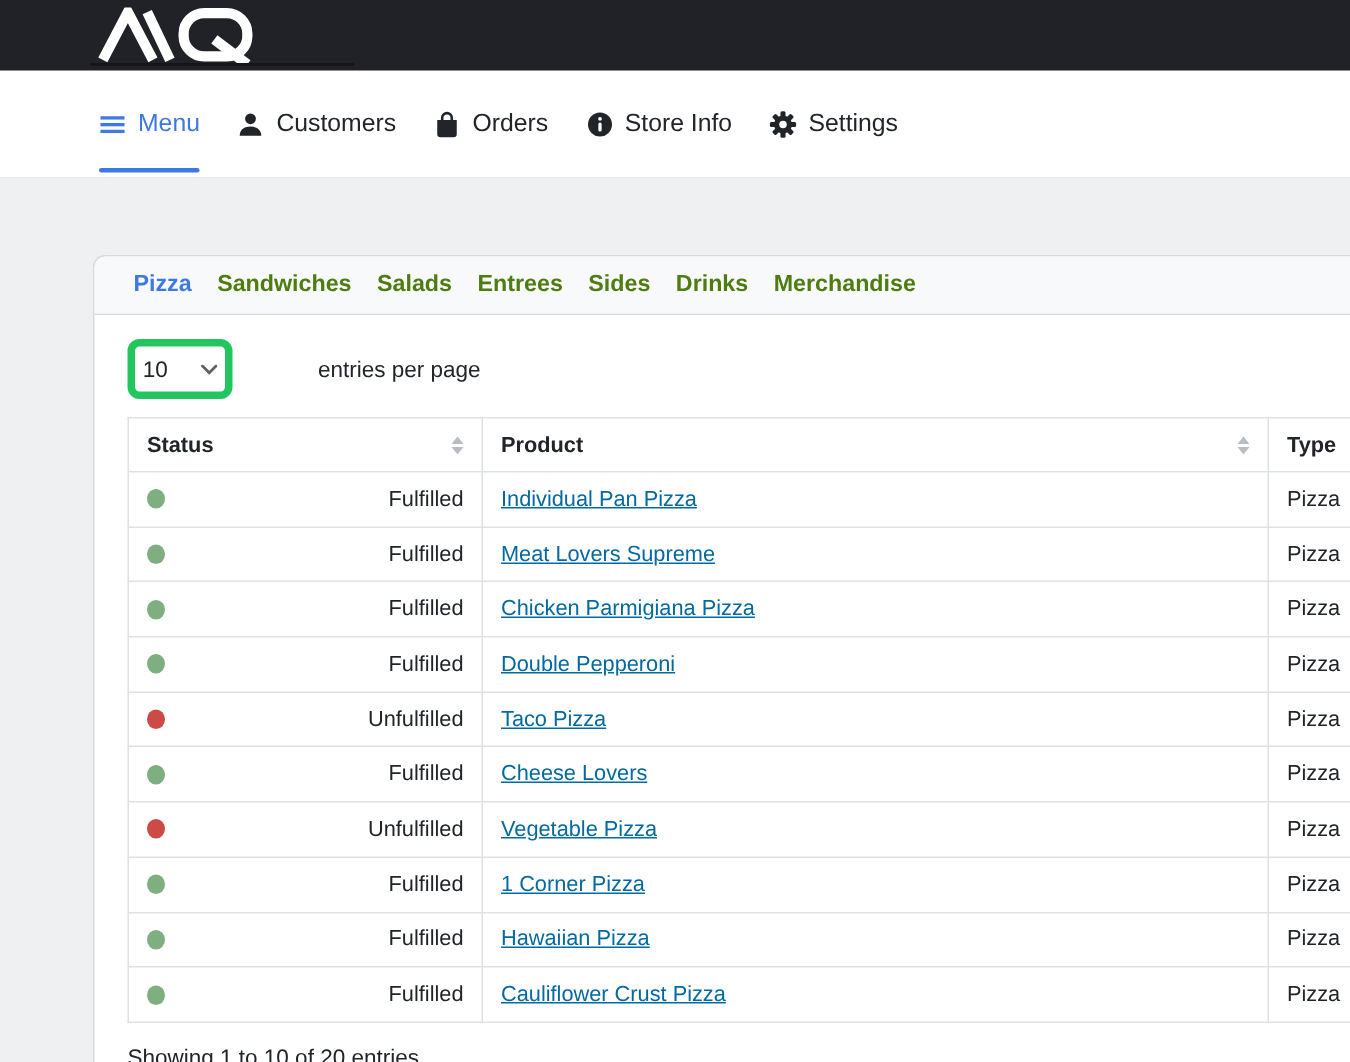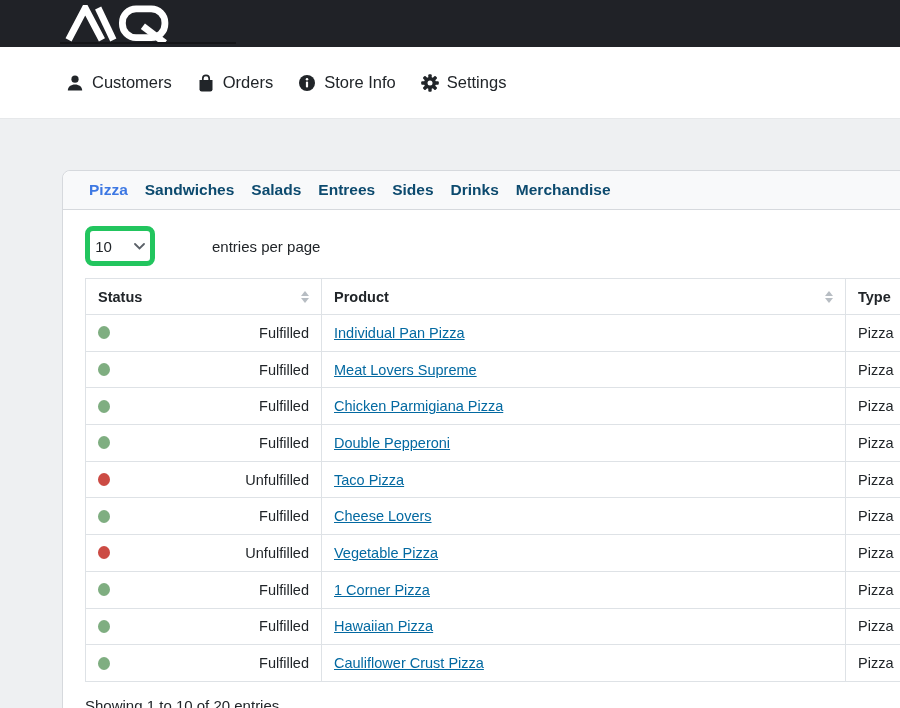--- a/index.html
+++ b/index.html
@@ -42,21 +42,21 @@
   .card {
     width: 900px; background: #fff;
     border: 1px solid #d6d9dd; border-radius: 8px 8px 0 0;
   }
   .card-header {
     background: #f8f9fa; border-bottom: 1px solid #d6d9dd;
     border-radius: 8px 8px 0 0;
     padding: 10px 26px; display: flex; gap: 17px; align-items: center;
   }
   .tab {
-    font-size: 15.5px; font-weight: 700; color: #0c4a6e;
+    font-size: 15.5px; font-weight: 700; color: #4d7c0f;
     text-decoration: none; cursor: pointer; white-space: nowrap;
   }
   .tab.active { color: #3d78e3; }
 
   .card-body { padding: 16px 22px 20px 22px; }
 
   
   .entries-row { display: flex; align-items: center; gap: 15px; margin-bottom: 12px; }
   .select {
     width: 70px; height: 40px;
@@ -108,20 +108,32 @@
         <path d="M45 4 L65 46"></path>
         <rect x="77" y="5" width="56" height="38" rx="18"></rect>
         <path d="M104 28 L133 50"></path>
       </g>
     </svg>
   </span>
   <span class="logo-underline"></span>
 </header>
 
 <nav class="navbar">
+  <div class="nav-item active">
+    <span class="icon">
+      <svg width="18" height="18" viewBox="0 0 18 18">
+        <g fill="#3d78e3">
+            <rect x="1" y="3.5" width="16" height="2.2"></rect>
+            <rect x="1" y="8" width="16" height="2.2"></rect>
+            <rect x="1" y="12.5" width="16" height="2.2"></rect>
+          </g>
+      </svg>
+    </span>
+    <span>Menu</span>
+  </div>
   <div class="nav-item">
     <span class="icon">
       <svg width="18" height="18" viewBox="0 0 18 18" fill="#212529">
         <circle cx="9" cy="5.2" r="3.6"></circle>
         <path d="M1.8 16.5c0-4 3.2-6.1 7.2-6.1s7.2 2.1 7.2 6.1z"></path>
       </svg>
     </span>
     <span>Customers</span>
   </div>
   <div class="nav-item">

